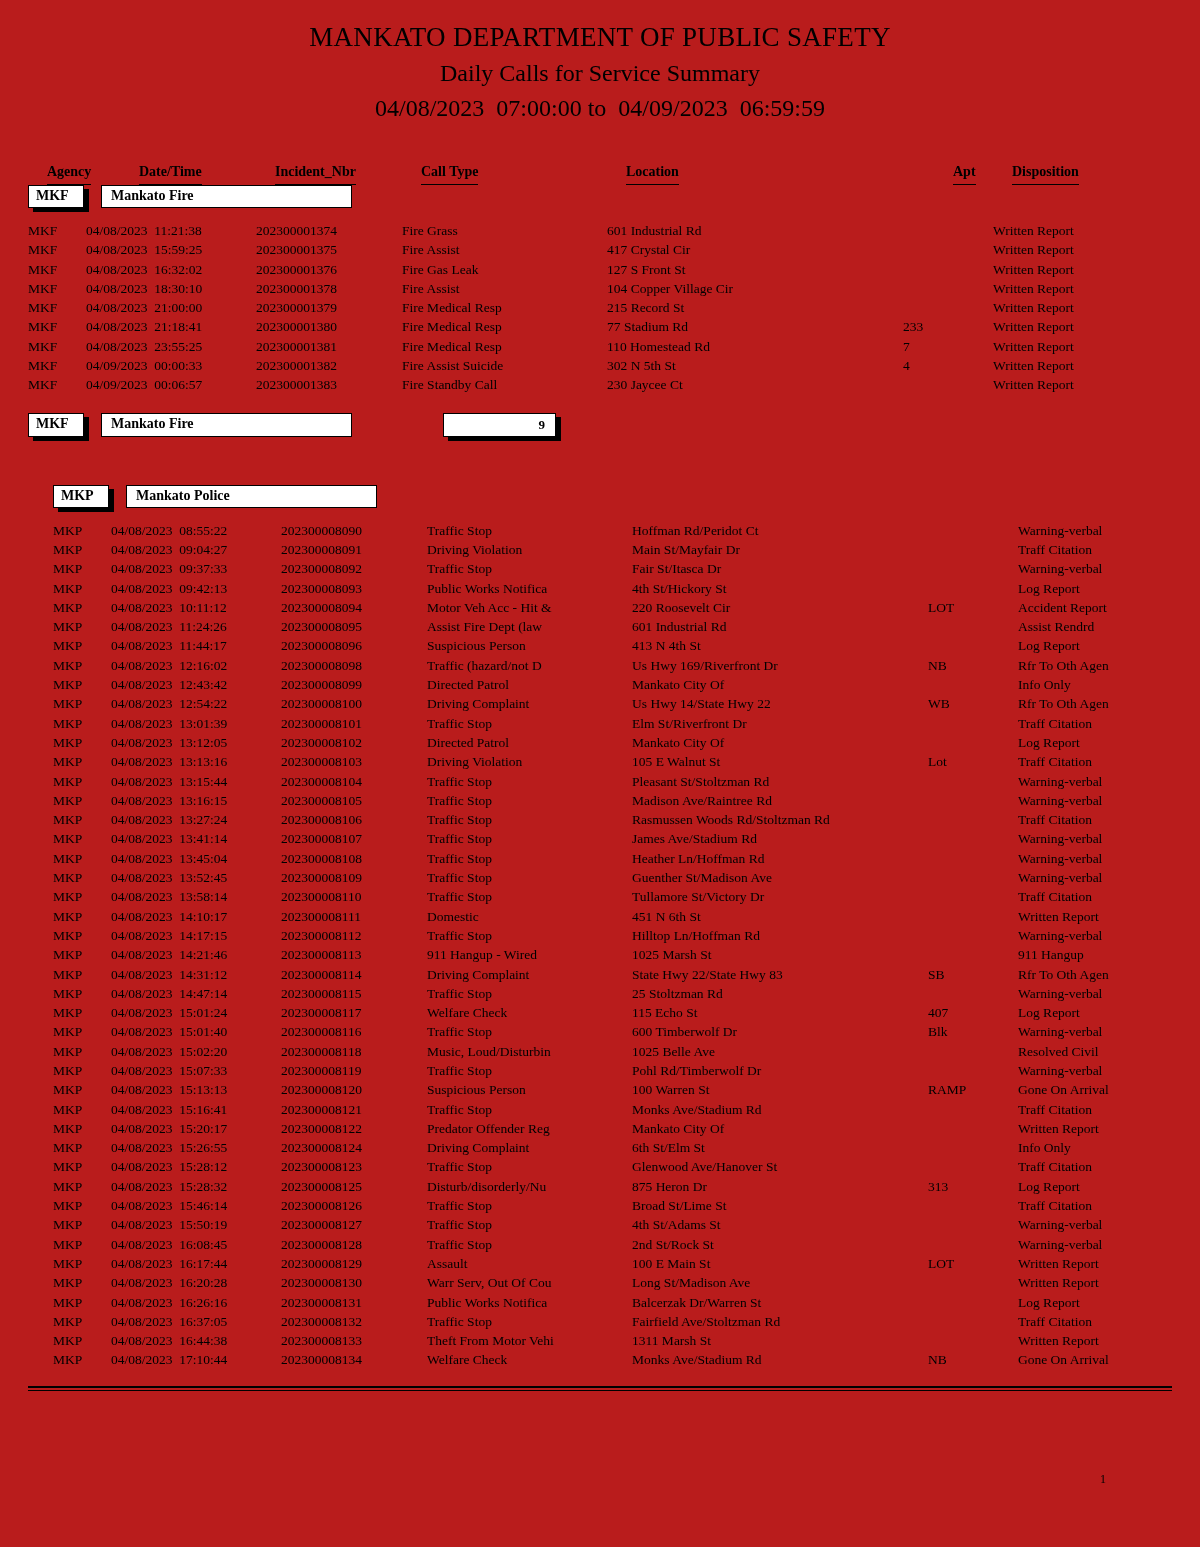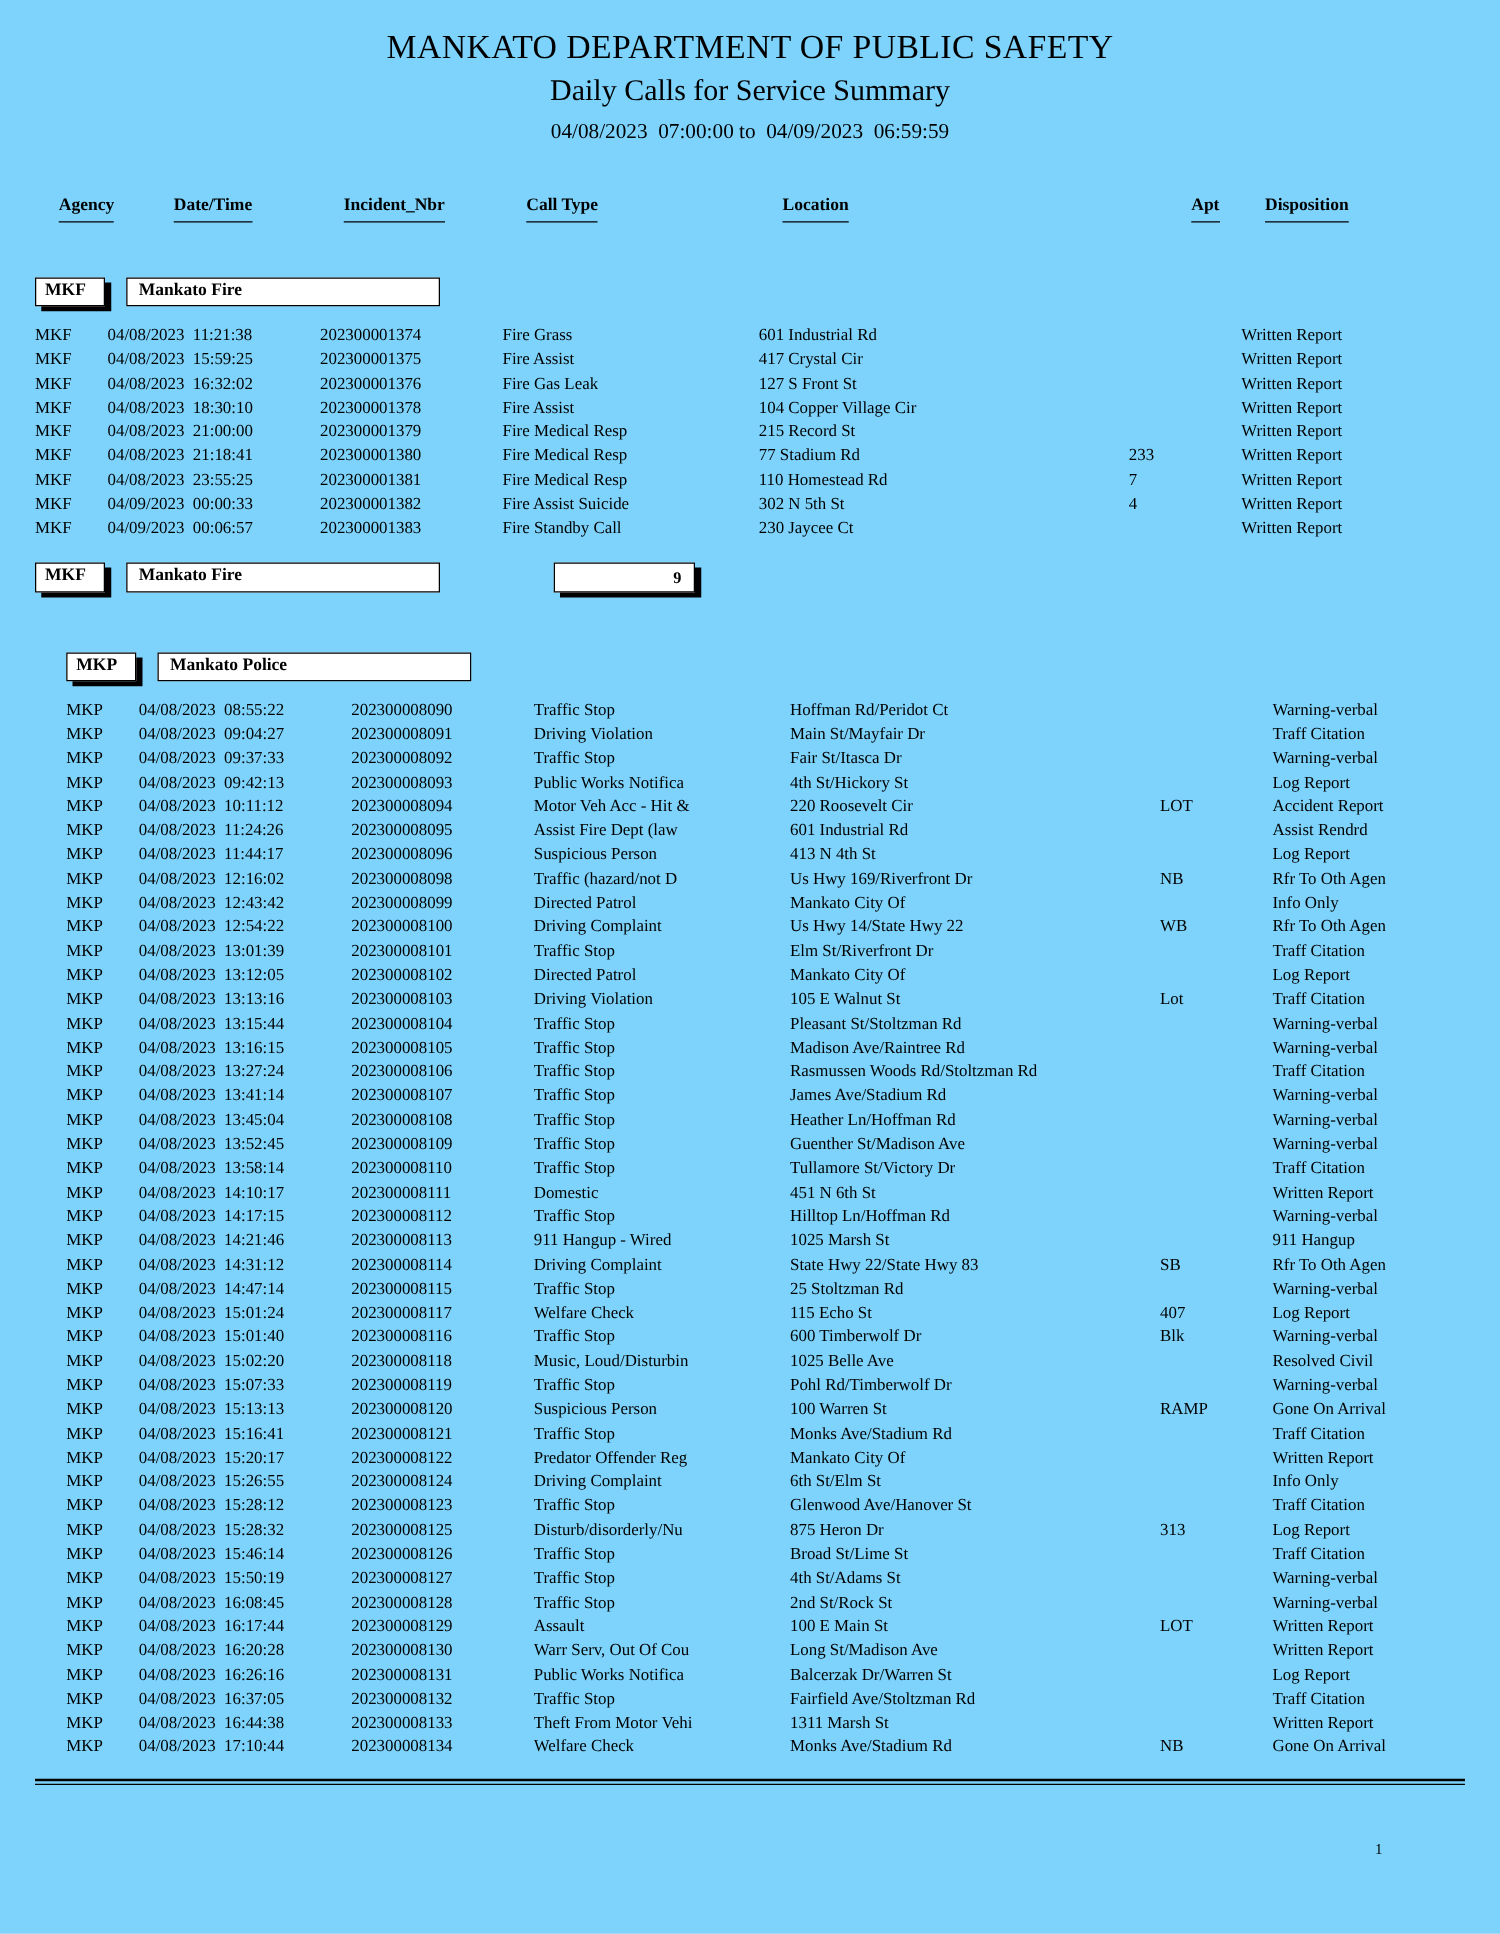--- a/index.html
+++ b/index.html
@@ -2,48 +2,48 @@
 <html><head>
 <meta charset="utf-8">
 <style>
   * { box-sizing: border-box; }
   html, body { margin: 0; padding: 0; background: #e8e8e8; }
   .page {
     position: relative;
     width: 1200px;
     height: 1547px;
     margin: 0 auto;
-    background: #7dd3fc;
+    background: #b91c1c;
     color: #000;
     font-family: "Liberation Serif", "DejaVu Serif", serif;
     padding: 0 28px;
     overflow: hidden;
   }
   .title-block { padding-top: 22px; text-align: center; }
   .title    { font-size: 27px; font-weight: 400; margin: 0; letter-spacing: 0.3px; }
   .subtitle { font-size: 24px; font-weight: 400; margin: 7px 0 0; }
-  .daterange{ font-size: 17px; font-weight: 400; margin: 8px 0 0; white-space: pre; }
+  .daterange{ font-size: 24px; font-weight: 400; margin: 8px 0 0; white-space: pre; }
 
   
   .c1 { width: 58px; }   
   .c2 { width: 170px; }  
   .c3 { width: 146px; }  
   .c4 { width: 205px; }  
   .c5 { width: 296px; }  
   .c6 { width: 90px; }   
   .c7 { flex: 1; }       
 
   .col-headers { display: flex; margin-top: 42px; font-size: 14px; font-weight: bold; }
   .col-headers .h { white-space: pre; }
   .col-headers .h .u { display: inline-block; border-bottom: 1px solid #000; padding-bottom: 4px; margin-left: 16px; }
   .col-headers .h.pad-dt  { padding-left: 37px; }
   .col-headers .h.pad-apt { padding-left: 34px; font-family: Liberation Serif, serif; }
   .col-headers .h.pad-sm  { padding-left: 3px; }
 
-  .agency-section.first  { margin-top: 44px; }
+  .agency-section.first  { }
   .agency-section.second { margin-top: 48px; margin-left: 25px; }
 
   .section-bar { display: flex; align-items: stretch; margin-bottom: 13px; }
   .code-box {
     display: inline-block; width: 56px; border: 1px solid #000; background: #fff;
     font-weight: bold; font-size: 14px; padding: 2px 0 3px 7px;
     box-shadow: 5px 4px 0 0 #000;
   }
   .name-box {
     display: inline-block; width: 251px; border: 1px solid #000; background: #fff;

